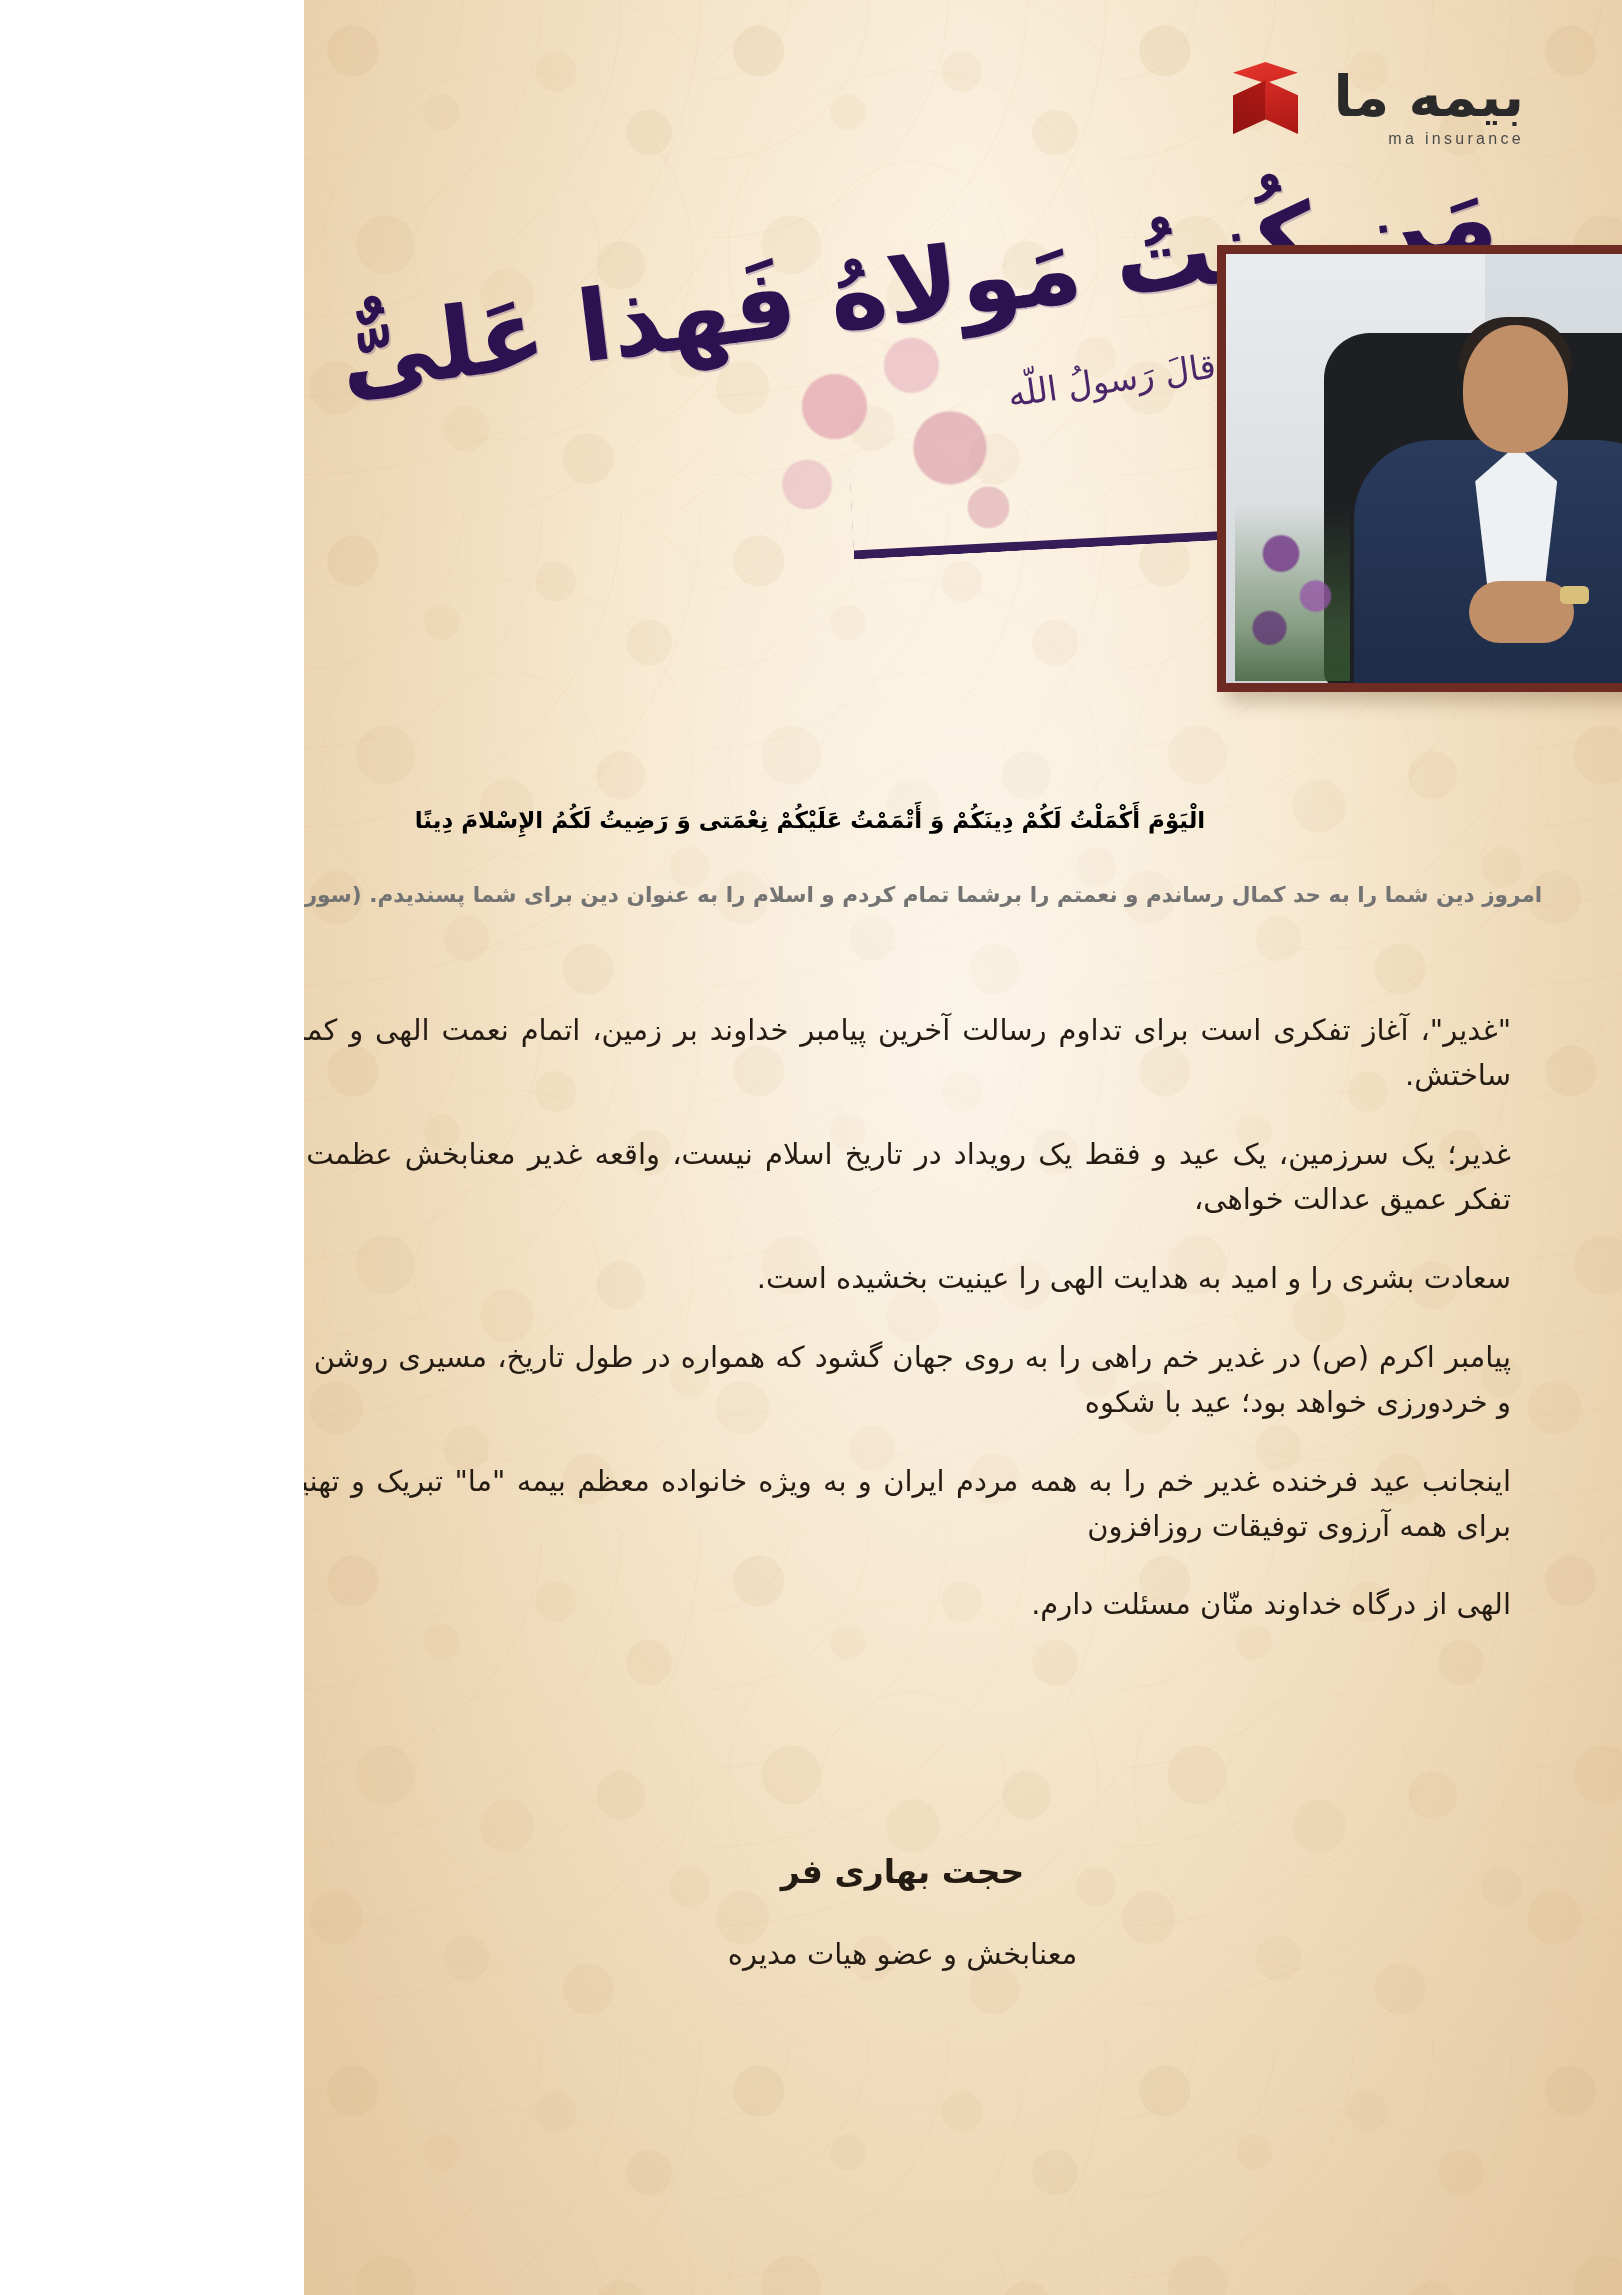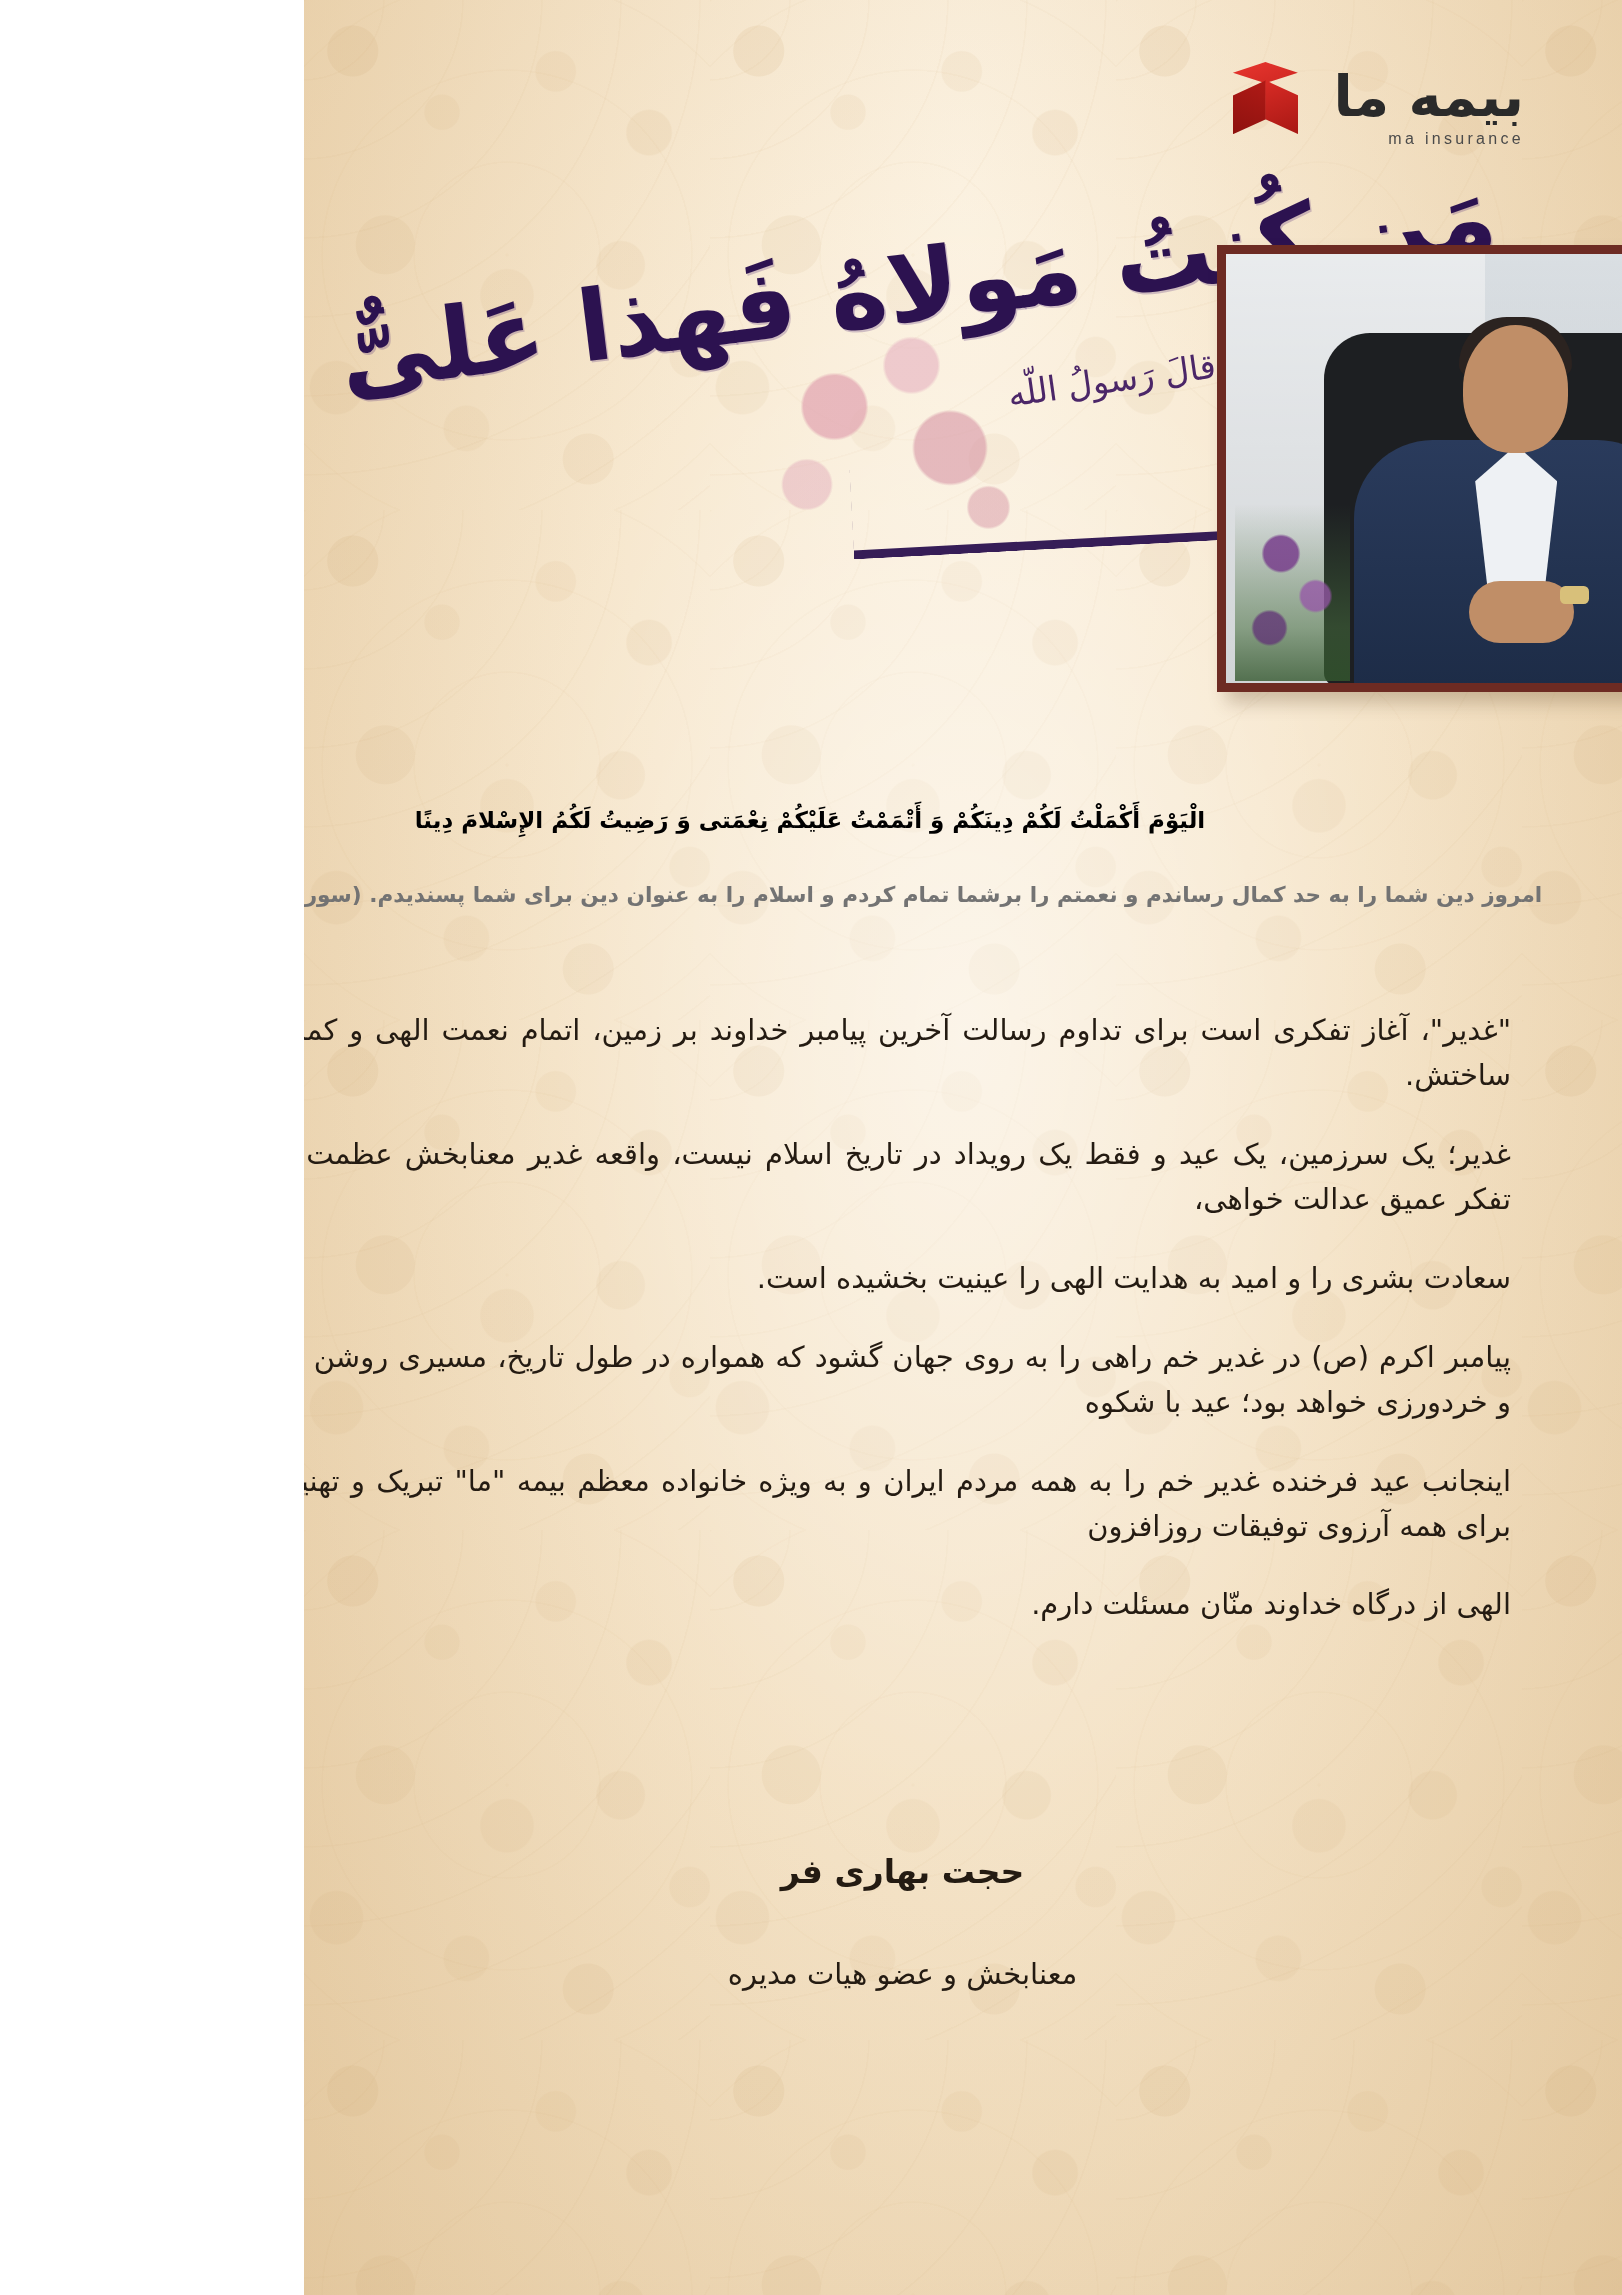--- a/index.html
+++ b/index.html
@@ -326,21 +326,21 @@
     right: 458px;
     width: 523px;
     text-align: center;
     direction: rtl;
     font-family: "DejaVu Sans", sans-serif;
     color: #241b12;
   }
   .signature .name {
     font-size: 33px;
     font-weight: 600;
-    margin-bottom: 66px;
+    margin-bottom: 46px;
   }
   .signature .role {
     font-size: 29px;
     font-weight: 500;
   }
 </style>
 </head>
 <body>
 
 <div class="page">

